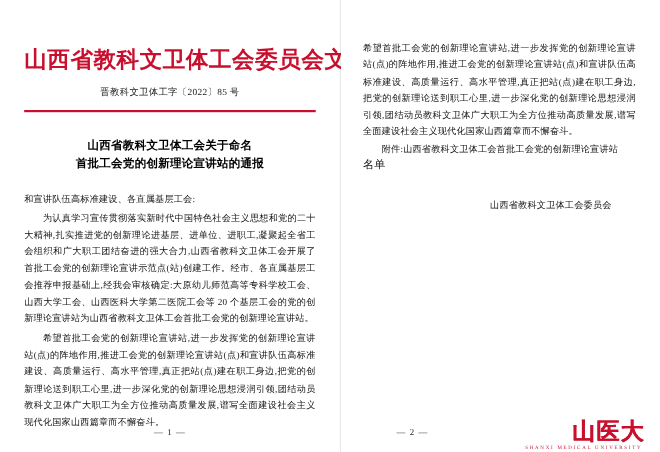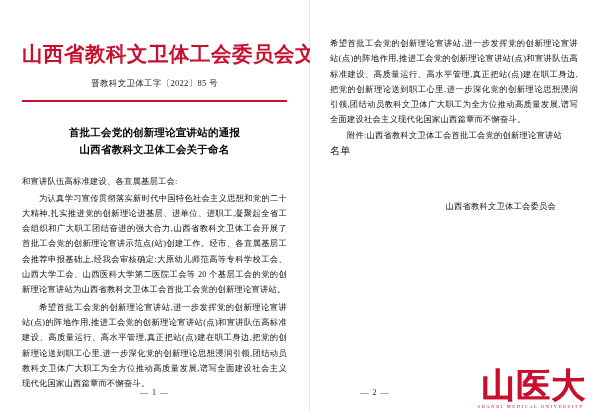--- a/index.html
+++ b/index.html
@@ -108,21 +108,21 @@
     text-indent: 17px;
     letter-spacing: 0.2px;
   }
   .attach-cont {
     font-size: 10px;
     line-height: 15.3px;
     color: #111;
     letter-spacing: 0.2px;
   }
   .signature {
-    margin-top: 40px;
+    margin-top: 20px;
     text-align: right;
     font-size: 8.3px;
     line-height: 17px;
     color: #111;
     padding-right: 22px;
     letter-spacing: 0.2px;
   }
 
   
   .folio {
@@ -147,21 +147,21 @@
   }
 
   
   .stamp {
     position: absolute;
     right: 14px;
     bottom: 8px;
     color: #c8102e;
     font-family: "Liberation Serif", "DejaVu Serif", serif;
     font-weight: bold;
-    font-size: 34px;
+    font-size: 21px;
     letter-spacing: 1px;
     line-height: 1;
     text-shadow: 0.5px 0 0 #c8102e;
   }
   .stamp-sub {
     position: absolute;
     right: 16px;
     bottom: 2px;
     color: #c8102e;
     font-size: 4.5px;
@@ -175,22 +175,22 @@
 
   <div class="sheet sheet-left">
 
     <div class="masthead">山西省教科文卫体工会委员会文件</div>
 
     <div class="doc-number">晋教科文卫体工字〔2022〕85 号</div>
 
     <div class="red-rule"></div>
 
     <div class="doc-title">
+      <div>山西省教科文卫体工会关于命名</div>
       <div>首批工会党的创新理论宣讲站的通报</div>
-      <div>山西省教科文卫体工会关于命名</div>
     </div>
 
     <div class="salutation">和宣讲队伍高标准建设、各直属基层工会:</div>
 
     <div class="para indent">为认真学习宣传贯彻落实新时代中国特色社会主义思想和党的二十大精神,扎实推进党的创新理论进基层、进单位、进职工,凝聚起全省工会组织和广大职工团结奋进的强大合力,山西省教科文卫体工会开展了首批工会党的创新理论宣讲示范点(站)创建工作。经市、各直属基层工会推荐申报基础上,经我会审核确定:大原幼儿师范高等专科学校工会、山西大学工会、山西医科大学第二医院工会等 20 个基层工会的党的创新理论宣讲站为山西省教科文卫体工会首批工会党的创新理论宣讲站。</div>
 
     <div class="para indent">希望首批工会党的创新理论宣讲站,进一步发挥党的创新理论宣讲站(点)的阵地作用,推进工会党的创新理论宣讲站(点)和宣讲队伍高标准建设、高质量运行、高水平管理,真正把站(点)建在职工身边,把党的创新理论送到职工心里,进一步深化党的创新理论思想浸润引领,团结动员教科文卫体广大职工为全方位推动高质量发展,谱写全面建设社会主义现代化国家山西篇章而不懈奋斗。</div>
 
     <div class="folio">— 1 —</div>
   </div>

